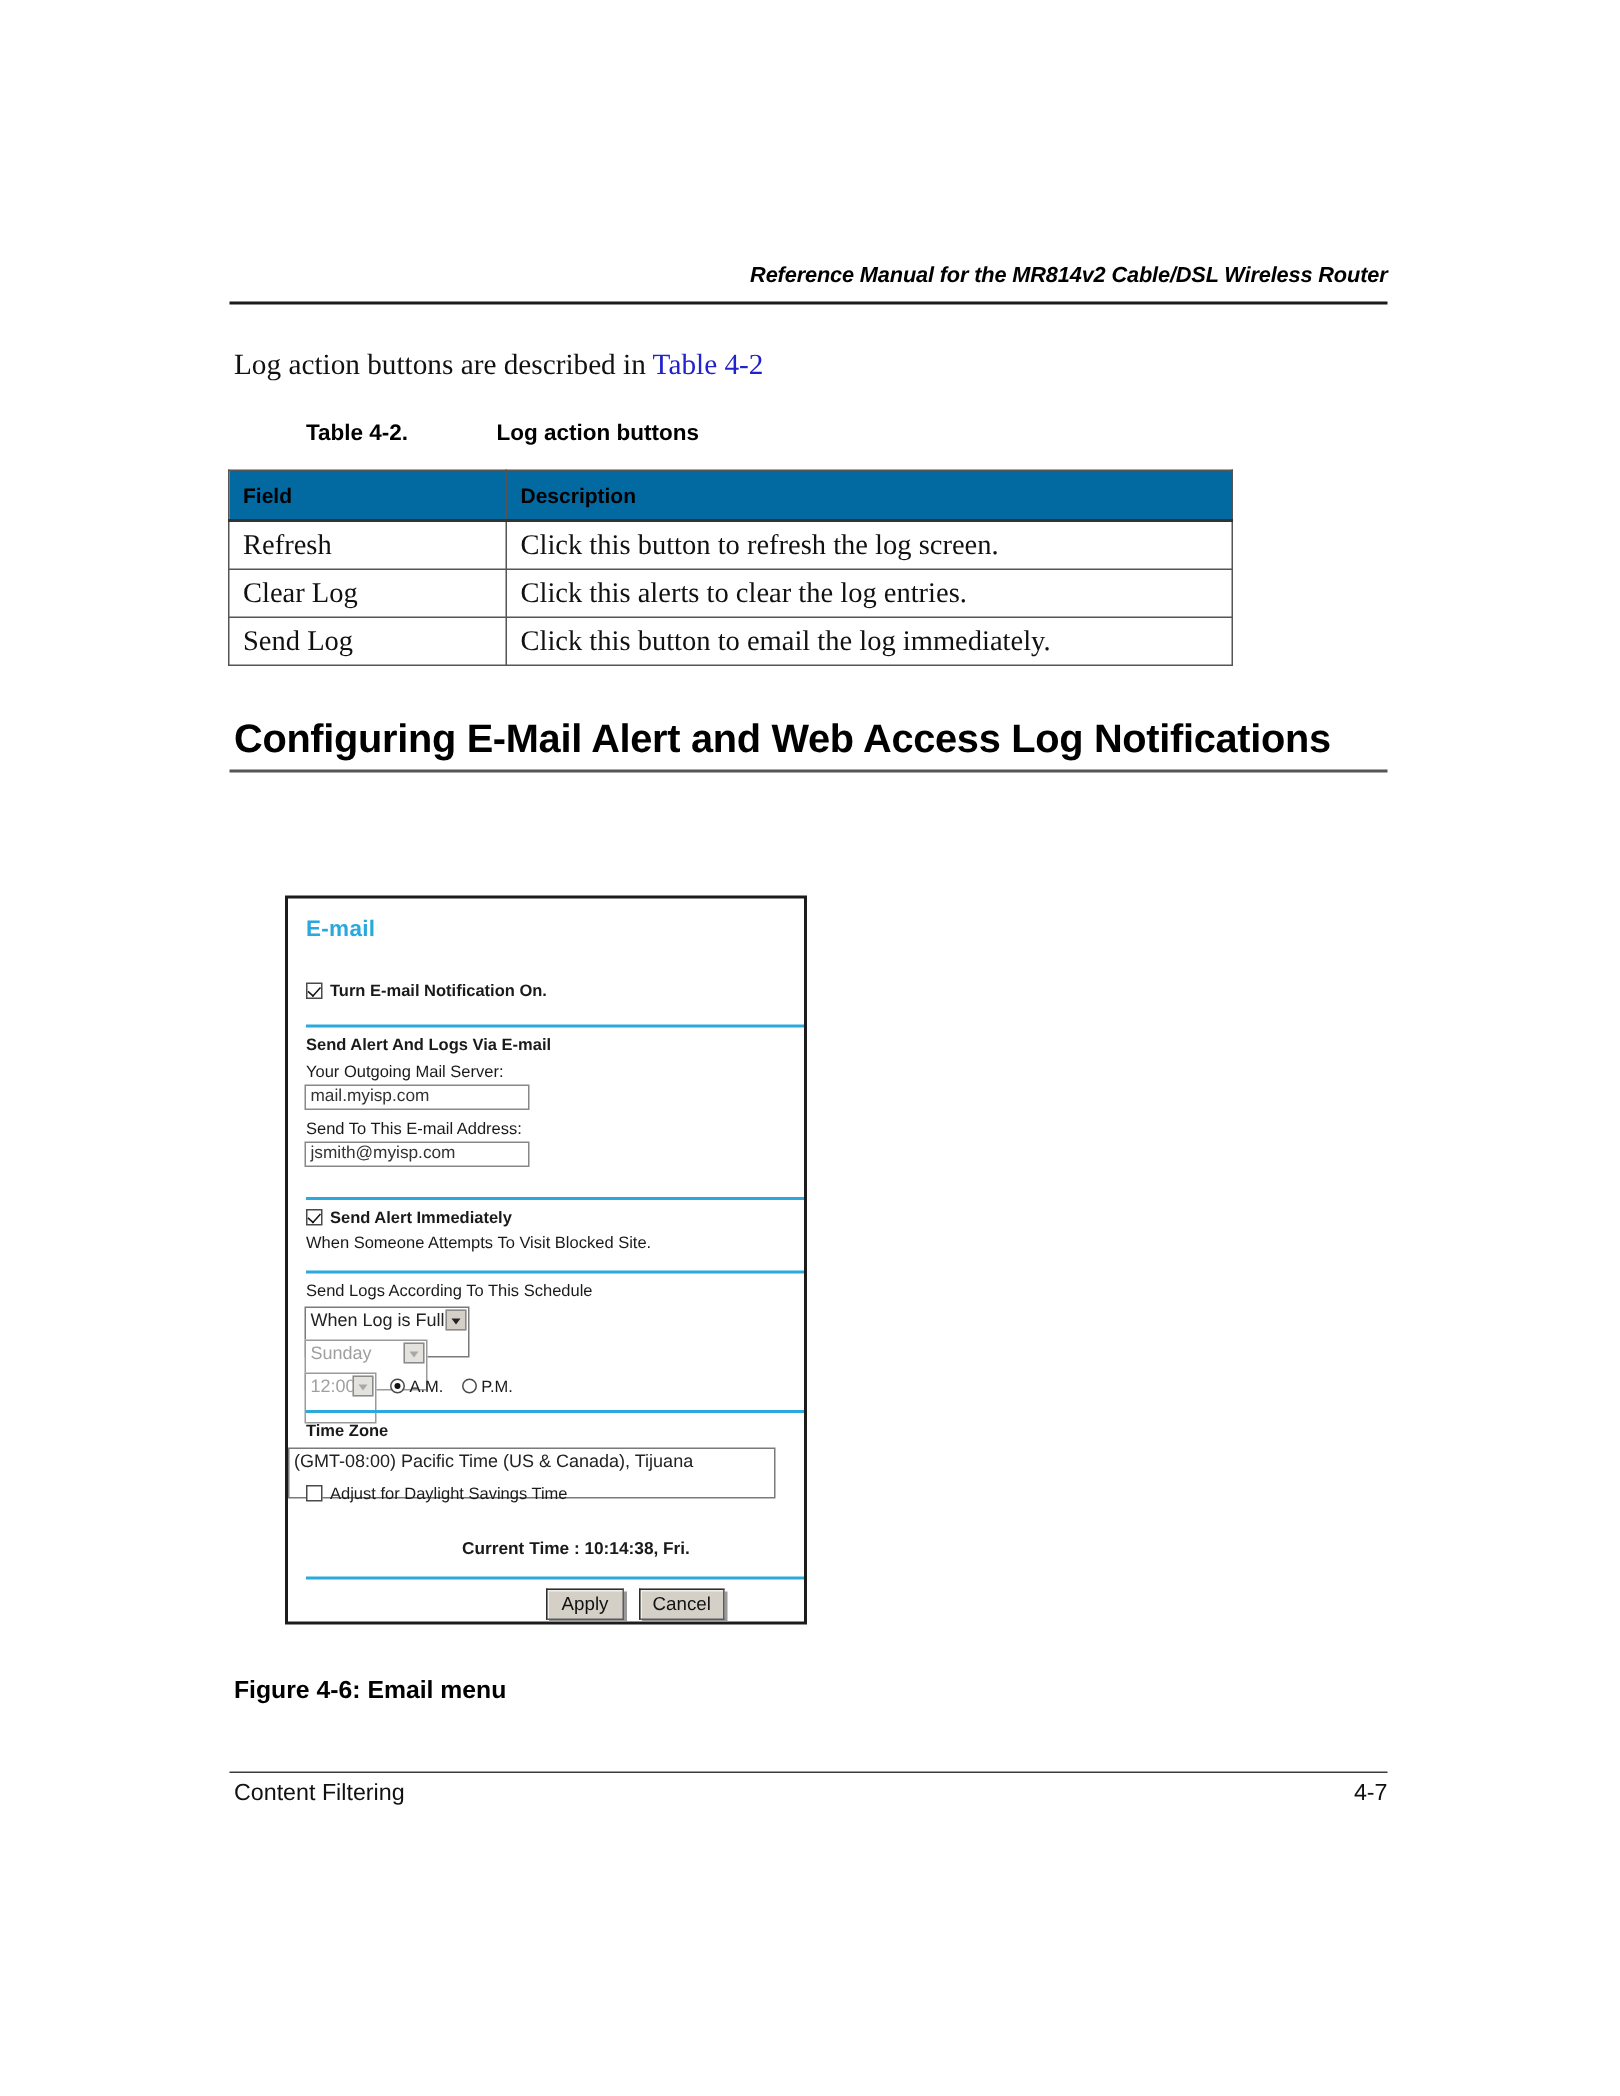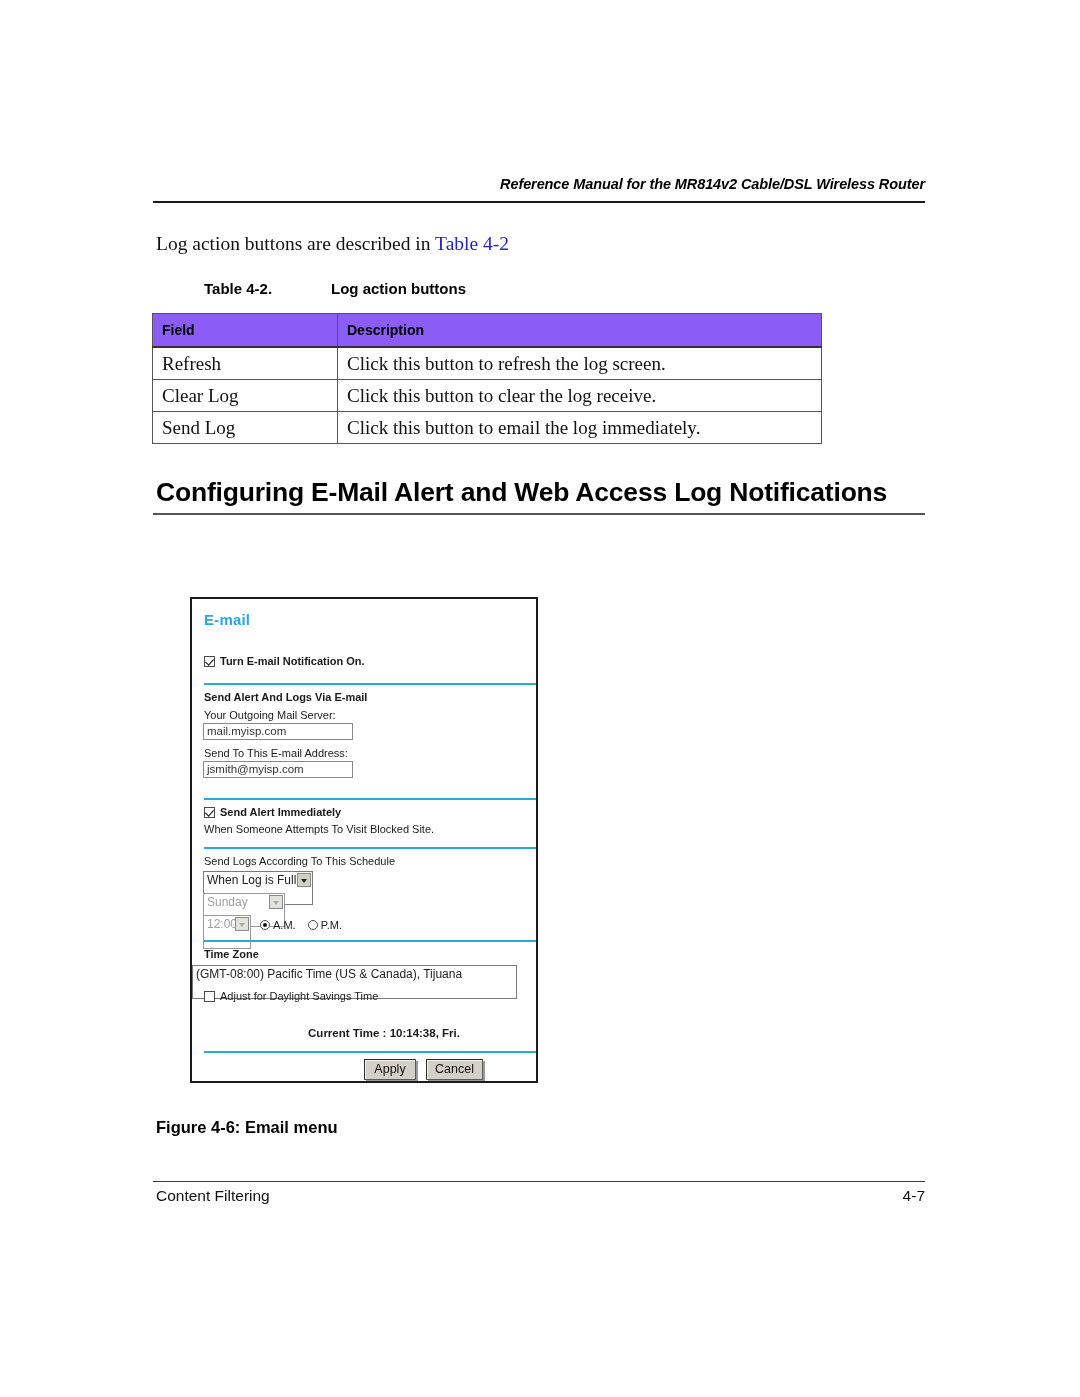--- a/index.html
+++ b/index.html
@@ -87,21 +87,21 @@
     border: 1px solid #555;
     padding: 0 9px;
     text-align: left;
     vertical-align: middle;
   }
   .tbl th {
     font-family: "Liberation Sans", sans-serif;
     font-weight: bold;
     font-size: 14px;
     height: 32px;
-    background: #8b5cf6;
+    background: #0369a1;
     border-bottom: 2px solid #333;
   }
   .tbl td {
     font-family: "Liberation Serif", serif;
     font-size: 19px;
     height: 31px;
     color: #111;
   }
   .col-field { width: 166px; }
 
@@ -358,21 +358,21 @@
         <th>Description</th>
       </tr>
     </thead>
     <tbody>
       <tr>
         <td class="col-field">Refresh</td>
         <td>Click this button to refresh the log screen.</td>
       </tr>
       <tr>
         <td class="col-field">Clear Log</td>
-        <td>Click this button to clear the log receive.</td>
+        <td>Click this alerts to clear the log entries.</td>
       </tr>
       <tr>
         <td class="col-field">Send Log</td>
         <td>Click this button to email the log immediately.</td>
       </tr>
     </tbody>
   </table>
 
   <div class="sec-head">Configuring E-Mail Alert and Web Access Log Notifications</div>
   <div class="sec-head-rule"></div>

